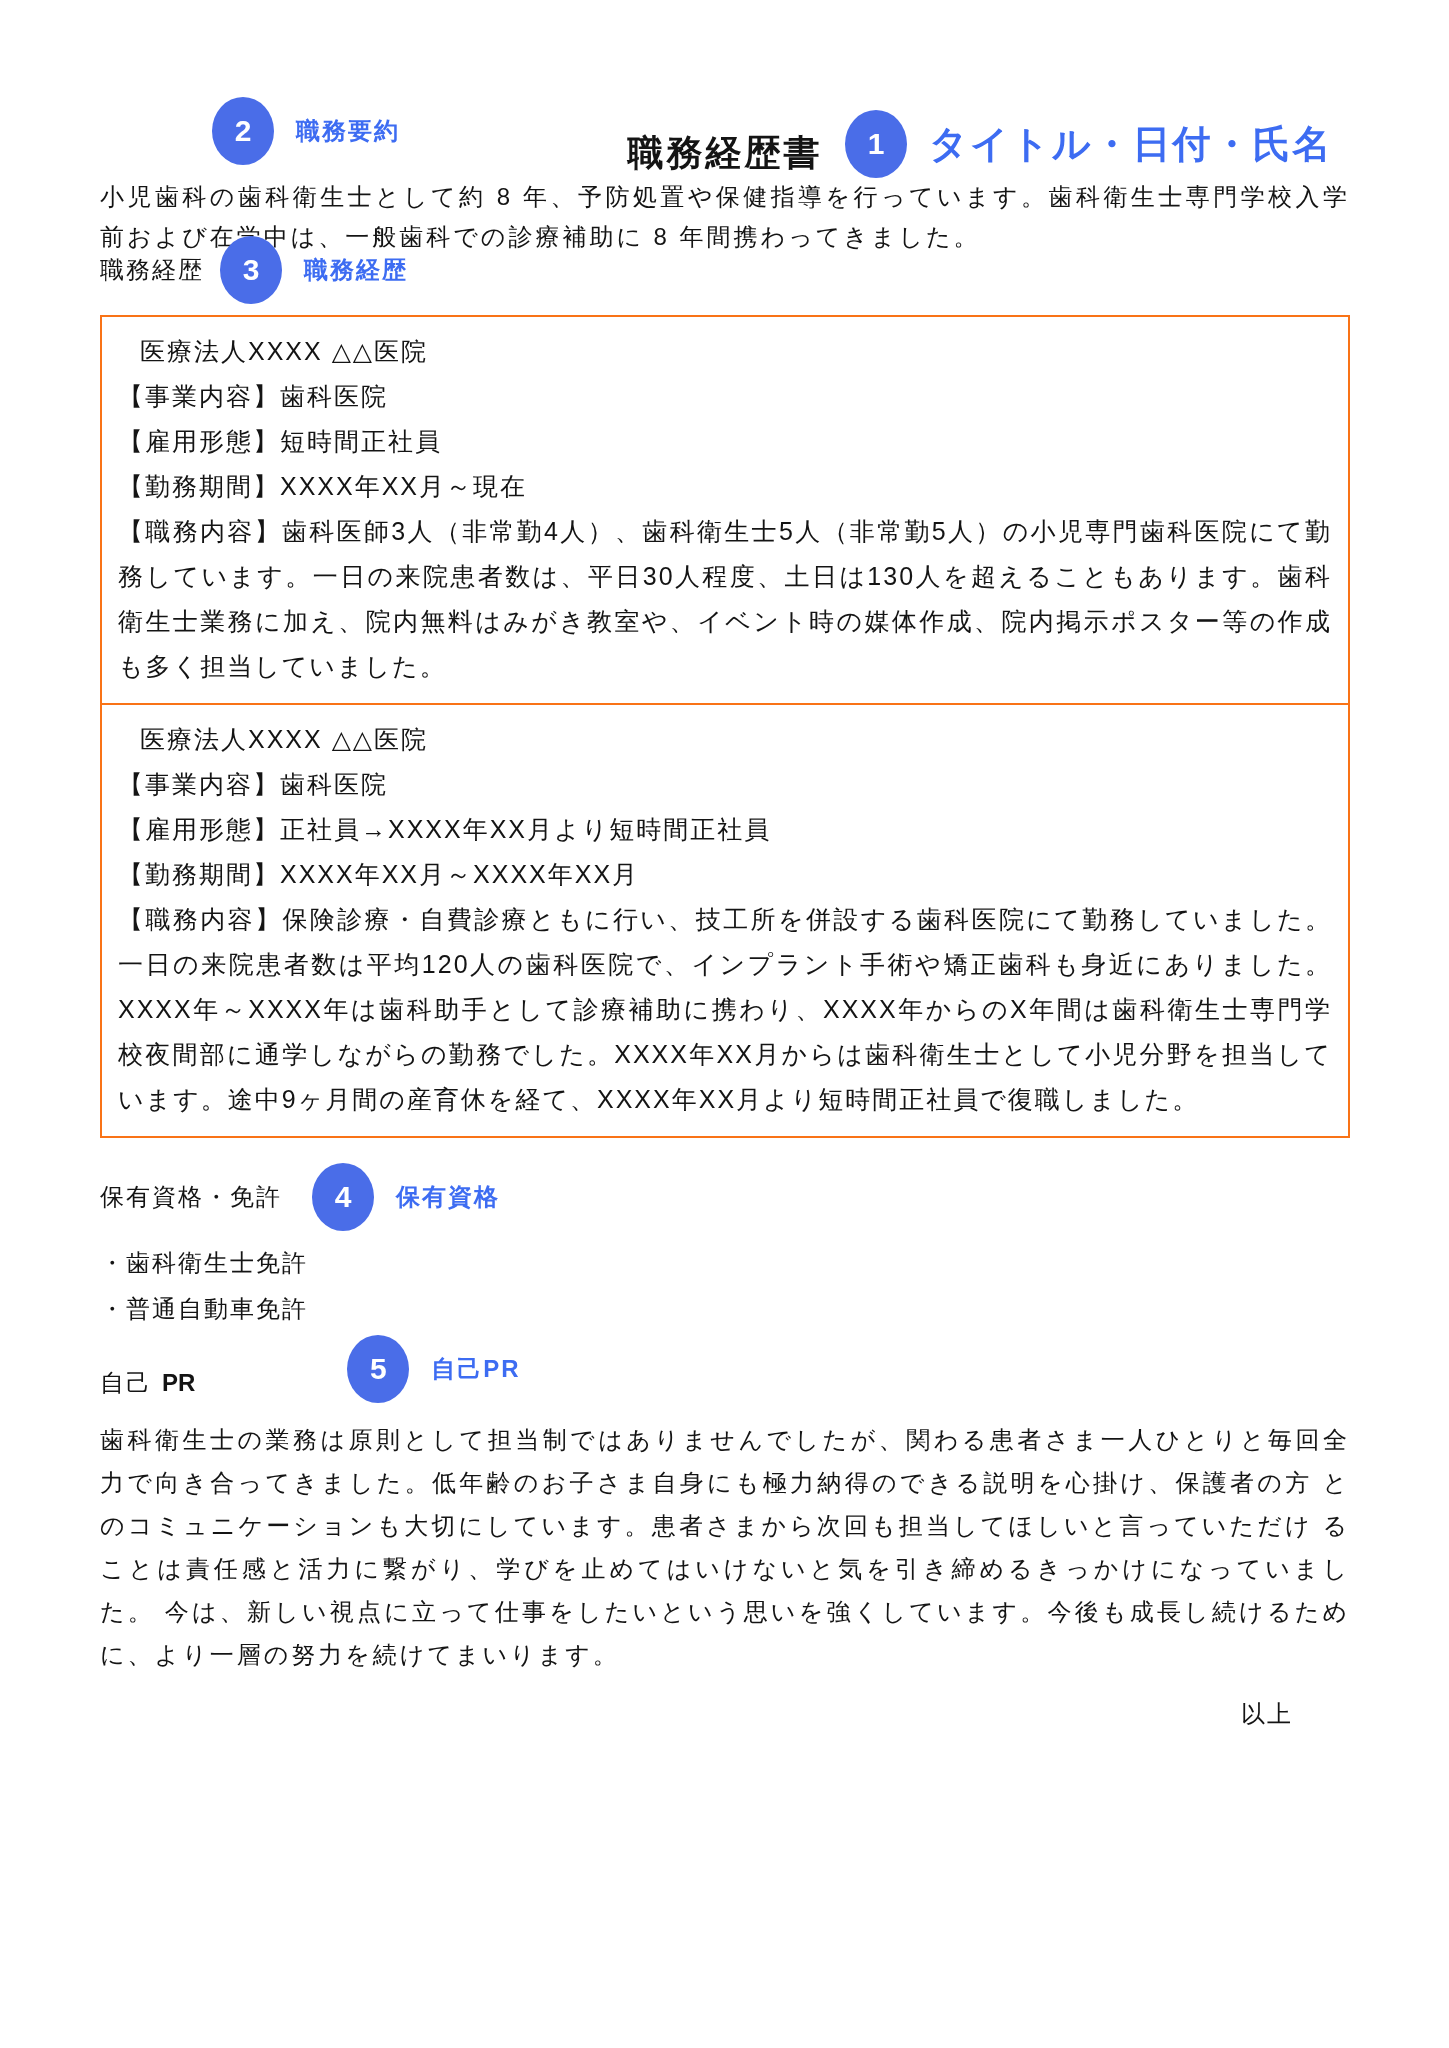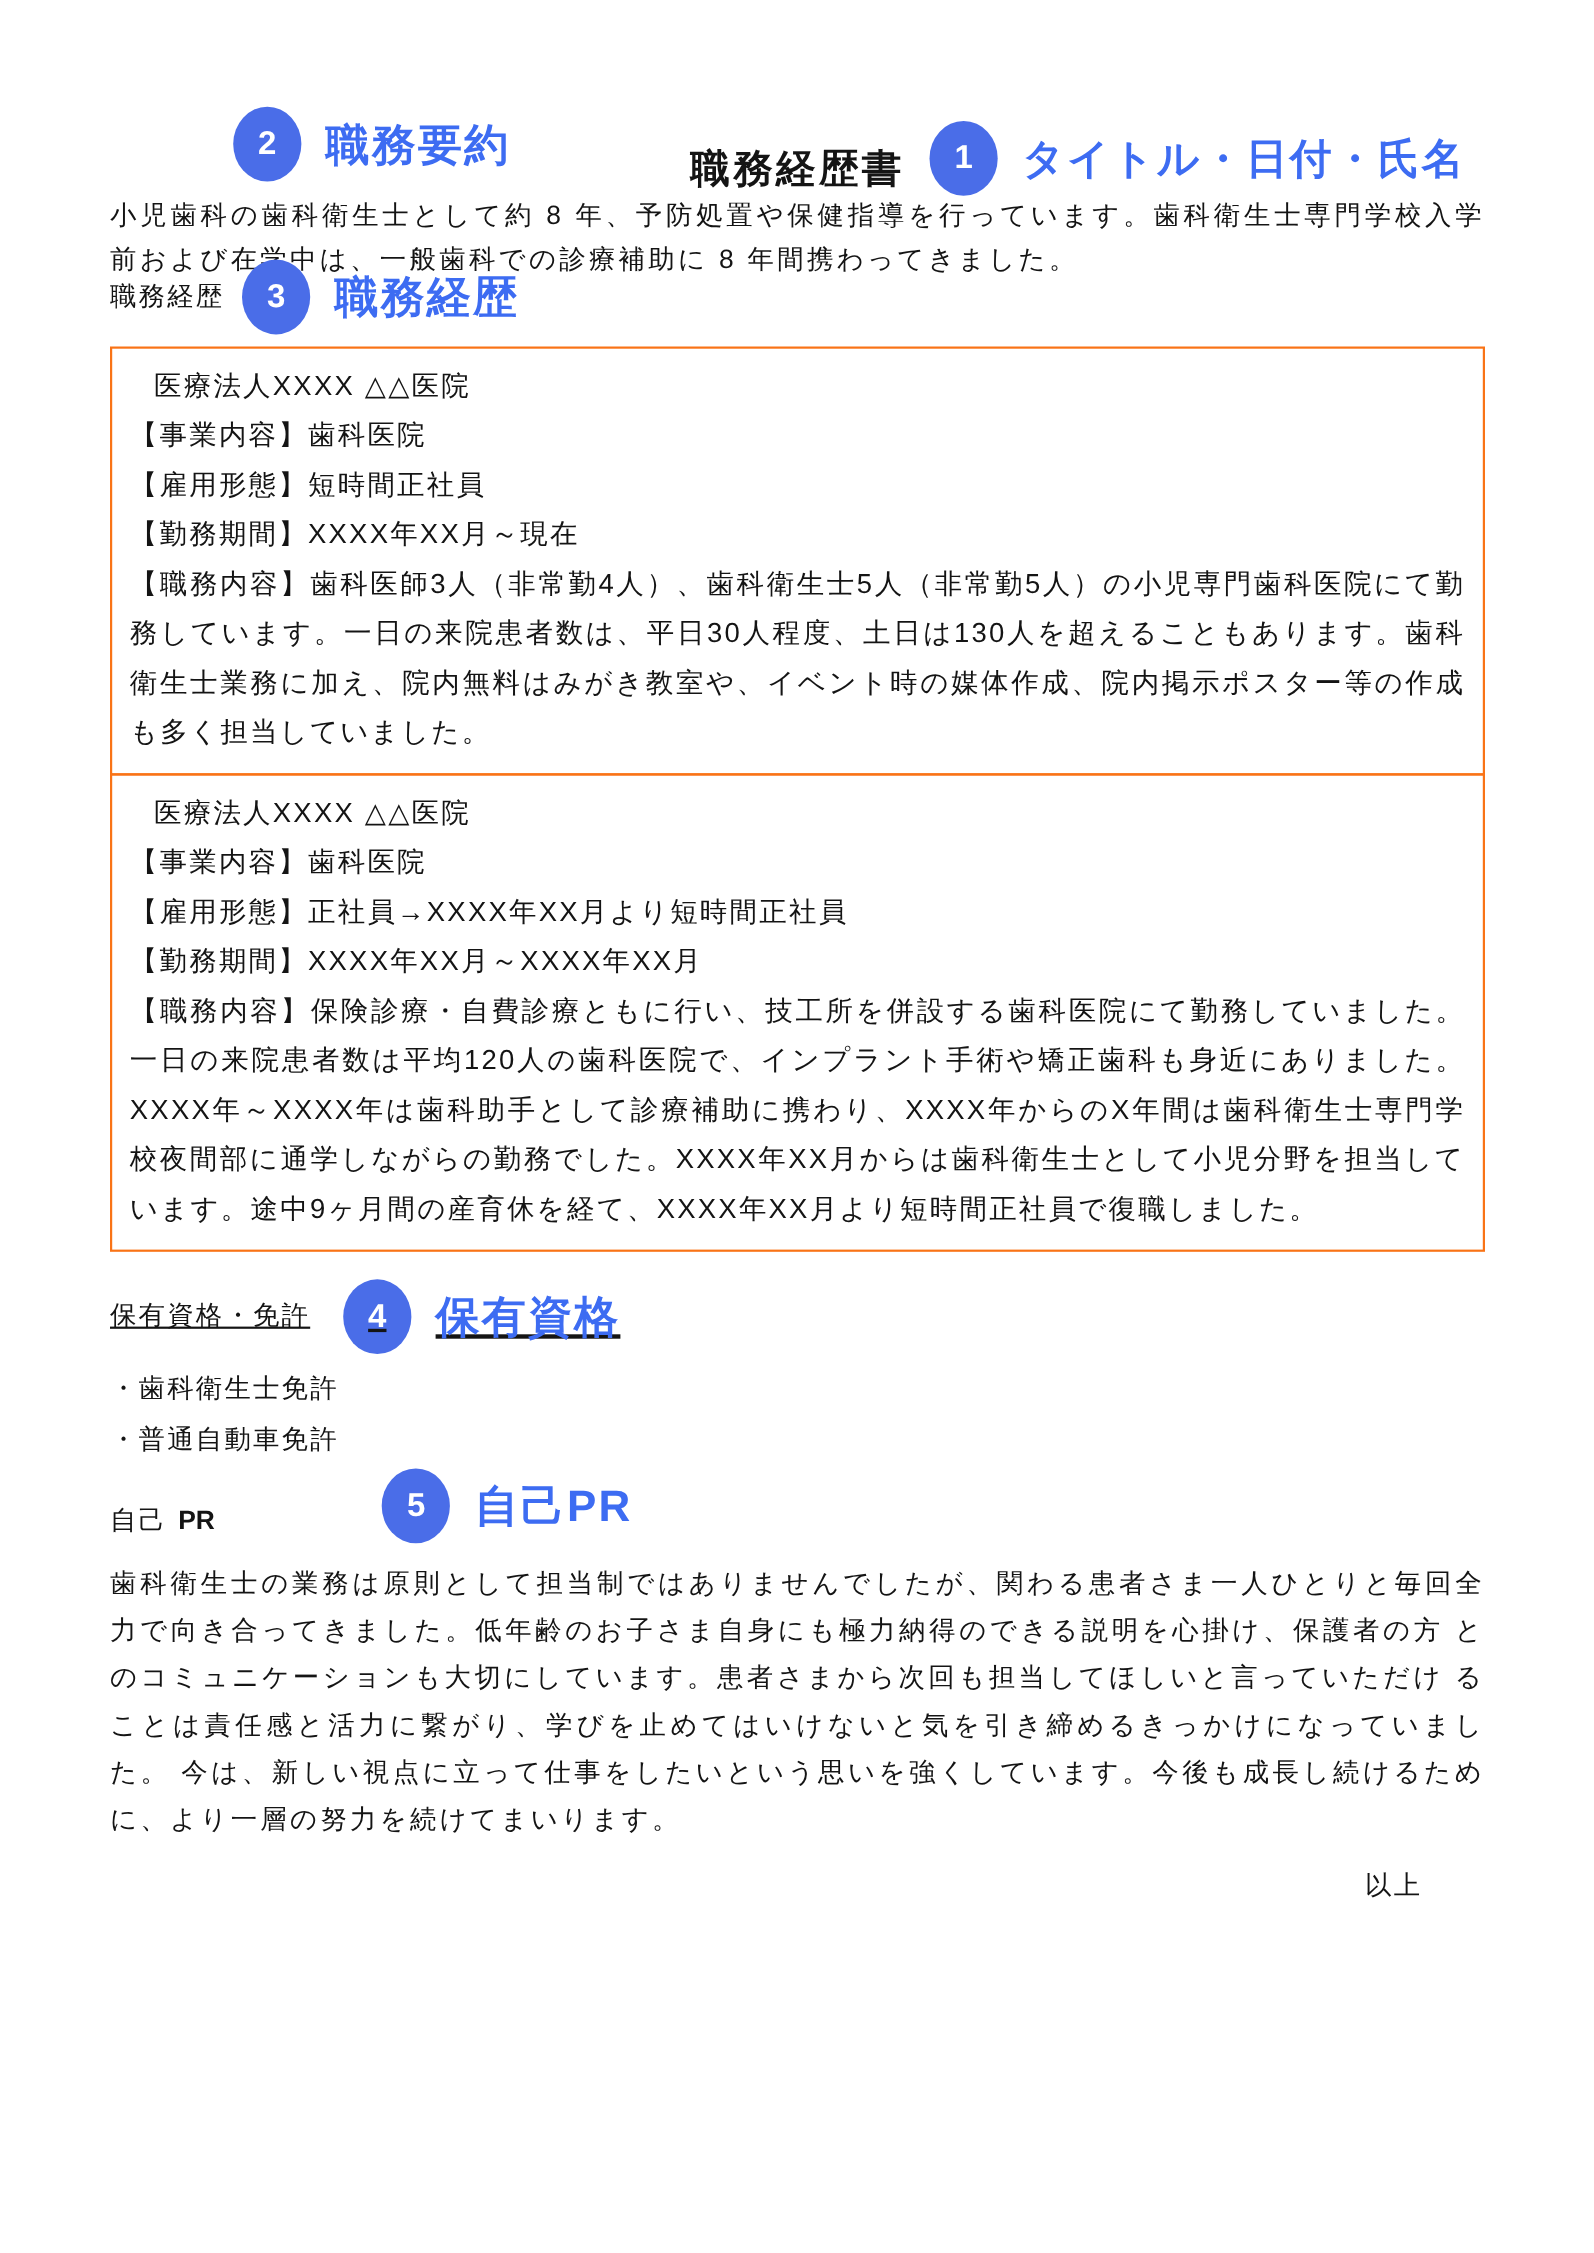--- a/index.html
+++ b/index.html
@@ -25,21 +25,21 @@
   
   .ann{display:inline-flex;align-items:center;gap:22px;white-space:nowrap;}
   .ann-circle{
     width:62px;height:68px;border-radius:50%;
     background:#4a6de8;color:#ffffff;
     font-size:30px;font-weight:700;
     display:inline-flex;align-items:center;justify-content:center;
     flex:0 0 auto;
   }
   .ann-label{
-    color:#3d6cf2;font-weight:700;font-size:40px;letter-spacing:2px;
+    color:#3d6cf2;font-weight:700;font-size:24px;letter-spacing:2px;
   }
   .ann-1{position:absolute;left:845px;top:110px;}
   .ann-1 .ann-label{font-size:38px;}
 
   .date-block{
     margin-top:44px;
     text-align:right;
     padding-right:28px;
     font-size:23px;
     letter-spacing:1px;
@@ -70,21 +70,21 @@
   }
   .summary-text{margin-top:6px;}
 
   
   .heading-row{
     display:flex;align-items:center;
     height:78px;
   }
   .heading-row-history{margin-top:-26px;}
   .heading-row-history .ann{margin-left:16px;}
-  .heading-row-qual{margin-top:20px;text-decoration:underline;}
+  .heading-row-qual{margin-top:20px;}
   .heading-row-qual .ann{margin-left:30px;}
   .heading-row-pr{margin-top:12px;}
   .heading-row-pr .ann{margin-left:152px;position:relative;top:-14px;}
 
   
   .history-box{
     border:2px solid #f97316;
     padding:12px 16px 14px 16px;
     font-size:25px;
     letter-spacing:2px;

